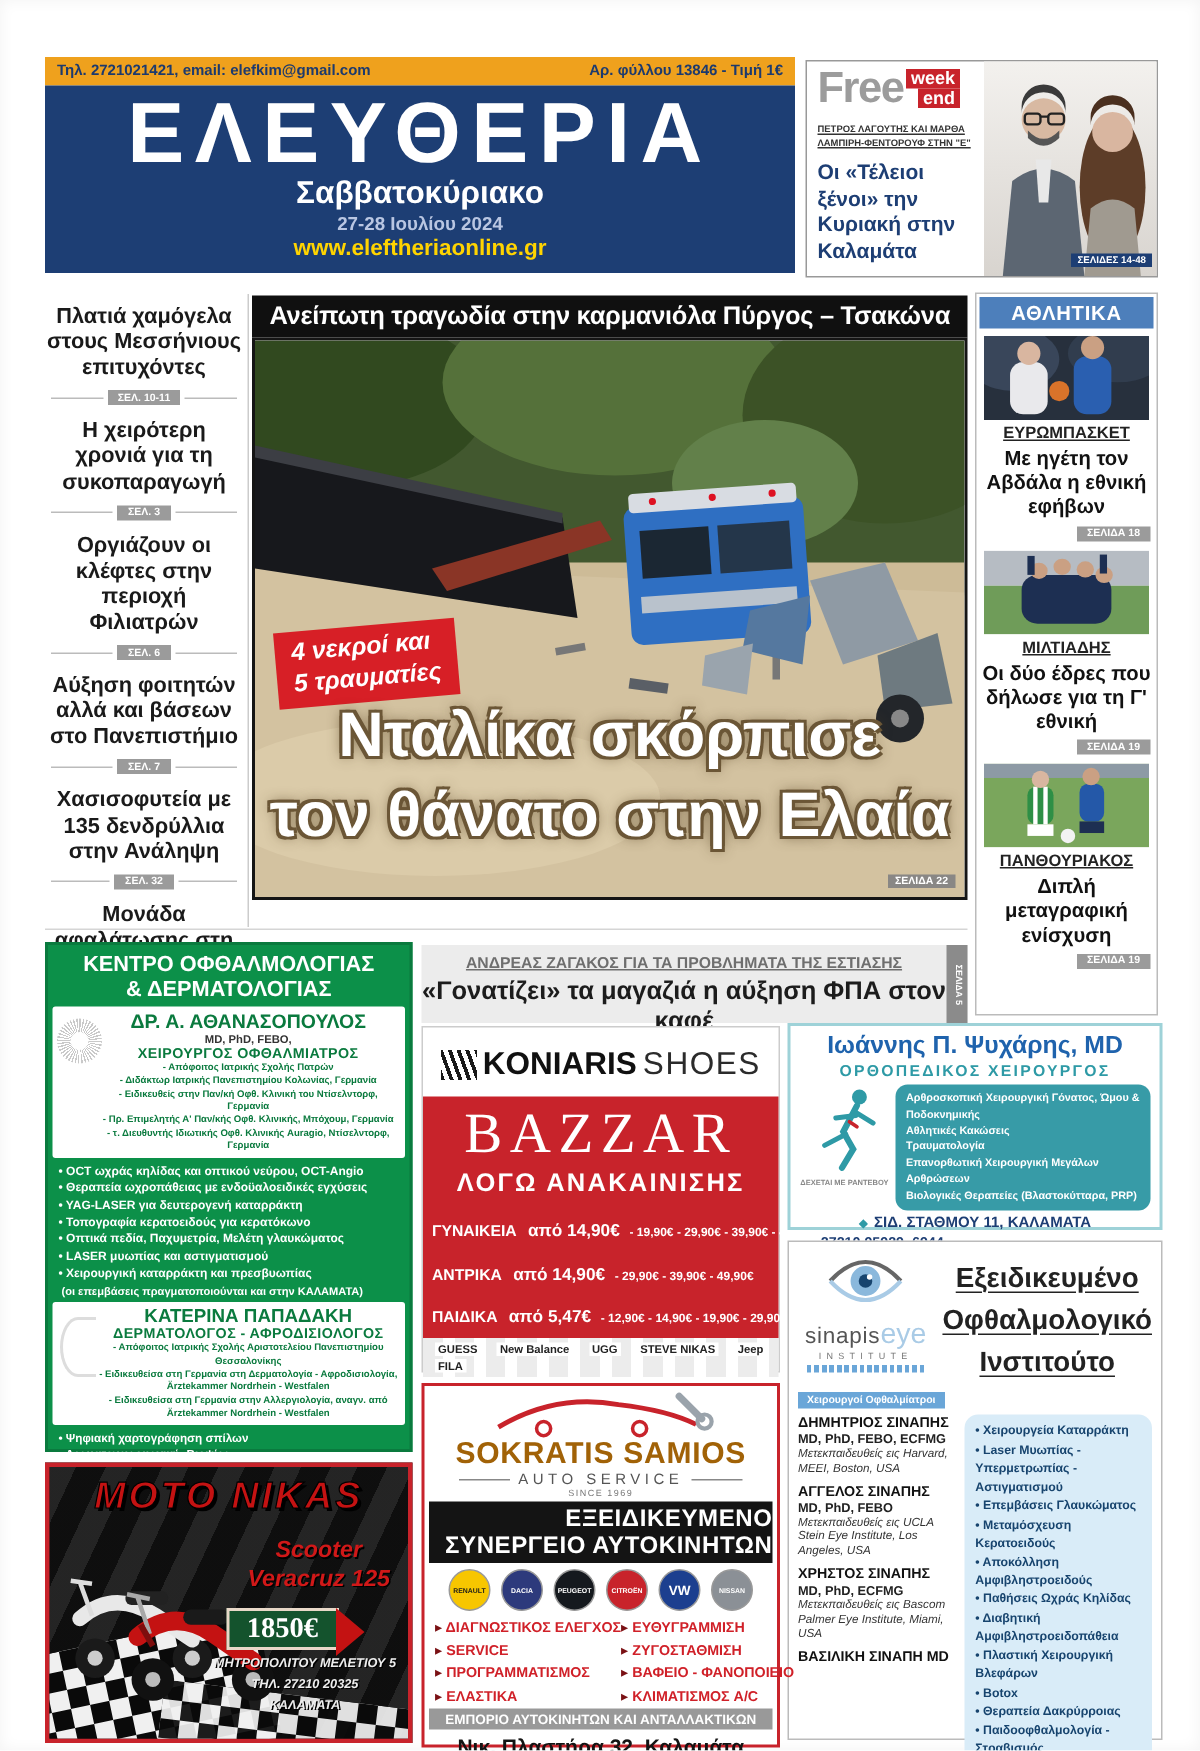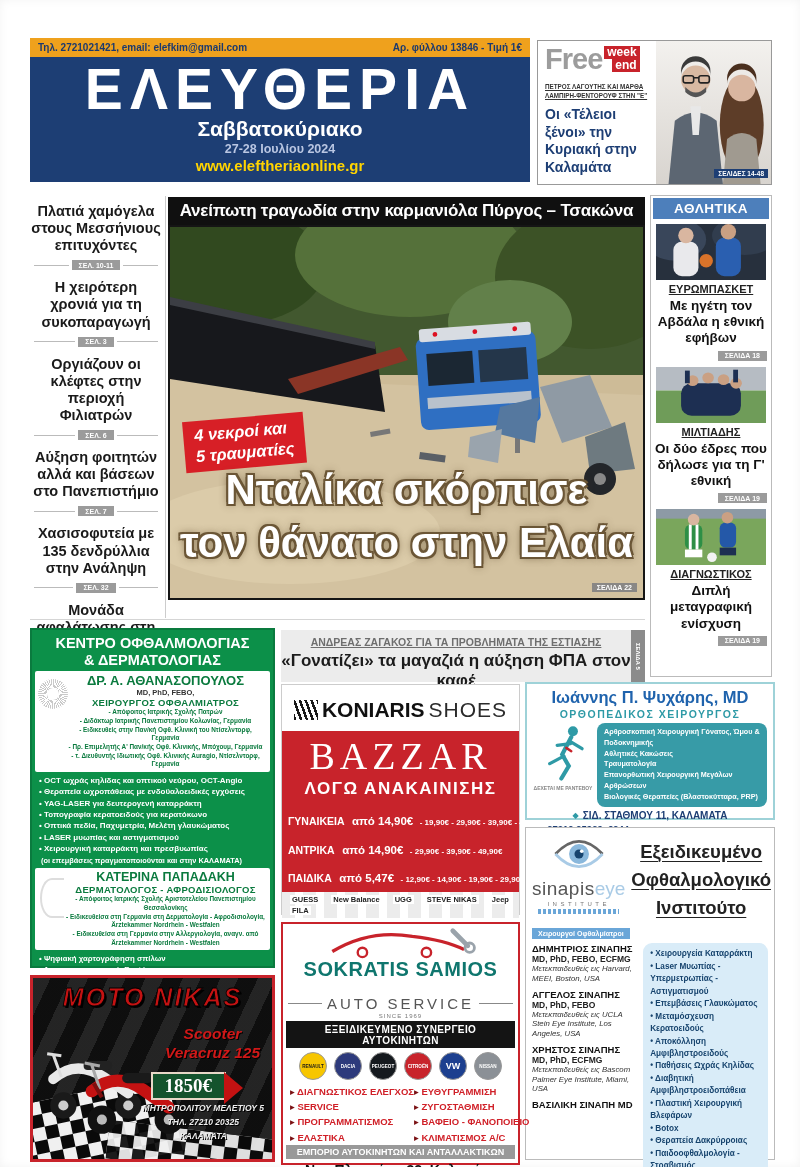--- a/index.html
+++ b/index.html
@@ -133,21 +133,21 @@
   .pad-tel{display:flex;align-items:center;justify-content:center;gap:3px;font-size:9.5px;font-weight:bold;
            color:#1d3e74;border-bottom:3px solid #c8232b;padding:2px 0 3px;}
   .pad-mail{color:#c8232b;}
   .tel-ic,.mail-ic{color:#2e9aa6;font-size:9px;}
 
   
   .sad{position:absolute;left:525px;top:827px;width:250px;height:333px;background:#fff;
        border:1px solid #bbb;padding:6px;display:flex;flex-direction:column;}
   .sad-top{display:flex;gap:6px;}
   .sad-logo{width:100px;text-align:center;}
-  .sad-l1{font-size:19px;color:#555;letter-spacing:.5px;}
+  .sad-l1{font-size:15px;color:#555;letter-spacing:.5px;}
   .sad-l2{font-size:19px;color:#a9cbe6;}
   .sad-inst{font-size:6px;letter-spacing:3.5px;color:#777;margin-top:1px;}
   .sad-tagbar{height:5px;margin:2px 6px 0;background:repeating-linear-gradient(90deg,#6aa6d8 0 3px,#fff 3px 5px);}
   .sad-title{flex:1;text-align:center;padding-top:4px;}
   .sad-tline{font-size:18.5px;font-weight:bold;color:#222;text-decoration:underline;
              line-height:1.5;text-underline-offset:3px;}
   .sad-badge{background:#6aa6d8;color:#fff;font-size:7px;font-weight:bold;padding:2px 6px;
              width:fit-content;margin-top:7px;}
   .sad-cols{display:flex;gap:5px;margin-top:4px;flex:1;}
   .sad-docs{width:45%;}
@@ -178,26 +178,26 @@
            font-family:"Liberation Serif","DejaVu Serif",serif;font-size:19px;font-weight:bold;padding:1px 12px;}
   .mad-tag::after{content:"";position:absolute;right:-19px;top:-2px;border-top:16px solid transparent;
            border-bottom:16px solid transparent;border-left:19px solid #c41212;}
   .mad-contact{position:absolute;bottom:16px;right:8px;text-align:center;color:#eee;font-size:8.5px;
                font-weight:bold;font-style:italic;line-height:1.65;text-shadow:1px 1px 0 #000;}
 
   
   .smd{position:absolute;left:281px;top:922px;width:239px;height:243px;border:2px solid #c8232b;
        background:#fff;padding:3px;display:flex;flex-direction:column;}
   .smd-carlogo{height:32px;display:flex;justify-content:center;}
-  .smd-brand{font-size:20px;font-weight:bold;color:#0f766e;text-align:center;letter-spacing:.5px;line-height:1;}
-  .smd-sub{display:flex;align-items:center;gap:5px;justify-content:center;color:#555;font-size:15px;
-           letter-spacing:3px;margin-top:16px;}
+  .smd-brand{font-size:20px;font-weight:bold;color:#a16207;text-align:center;letter-spacing:.5px;line-height:1;}
+  .smd-sub{display:flex;align-items:center;gap:5px;justify-content:center;color:#555;font-size:10px;
+           letter-spacing:3px;margin-top:2px;}
   .smd-sub::before,.smd-sub::after{content:"";height:1px;background:#888;width:34px;}
   .smd-since{text-align:center;font-size:6px;color:#777;letter-spacing:1px;margin-top:1px;}
-  .smd-bar1{background:#141414;color:#fff;font-size:10px;font-weight:bold;text-align:center;
+  .smd-bar1{background:#141414;color:#fff;font-size:16px;font-weight:bold;text-align:right;
             letter-spacing:.4px;padding:2.5px 0;margin-top:2px;}
   .smd-logos{display:flex;justify-content:center;gap:7px;padding:4px 0;}
   .cb{width:28px;height:28px;border-radius:50%;display:flex;align-items:center;justify-content:center;
       font-weight:bold;color:#fff;font-size:4.6px;border:1px solid #999;text-align:center;}
   .cb-renault{background:#f7c600;color:#1a1a1a;}
   .cb-dacia{background:#2d3a7c;}
   .cb-peugeot{background:#15191e;}
   .cb-citroen{background:#c8232b;}
   .cb-vw{background:#1c3f8f;font-size:9px;}
   .cb-nissan{background:#8b9096;}
@@ -416,21 +416,21 @@
           <rect x="34" y="16" width="3" height="26" fill="#fff"></rect>
           <rect x="41" y="16" width="3" height="26" fill="#fff"></rect>
           <circle cx="39" cy="11" r="6" fill="#d9b6a0"></circle>
           <rect x="30" y="42" width="18" height="8" fill="#fff"></rect>
           <rect x="66" y="14" width="17" height="26" rx="6" fill="#2458a8"></rect>
           <circle cx="74" cy="9" r="6" fill="#caa083"></circle>
           <rect x="66" y="40" width="17" height="8" fill="#1d2f52"></rect>
           <circle cx="58" cy="50" r="5" fill="#f2f2f2"></circle>
         </svg>
       </div>
-      <div class="sp-tag">ΔΙΑΓΝΩΣΤΙΚΟΣ</div>
+      <div class="sp-tag">ΠΑΝΘΟΥΡΙΑΚΟΣ</div>
       <div class="sp-head">Διπλή μεταγραφική ενίσχυση</div>
       <div class="sp-badge-row">
         <span class="badge">ΣΕΛΙΔΑ 19</span>
       </div>
     </div>
   </div>
 
   <div class="vat">
     <div class="vat-main">
       <div class="vat-kicker">ΑΝΔΡΕΑΣ ΖΑΓΑΚΟΣ ΓΙΑ ΤΑ ΠΡΟΒΛΗΜΑΤΑ ΤΗΣ ΕΣΤΙΑΣΗΣ</div>

